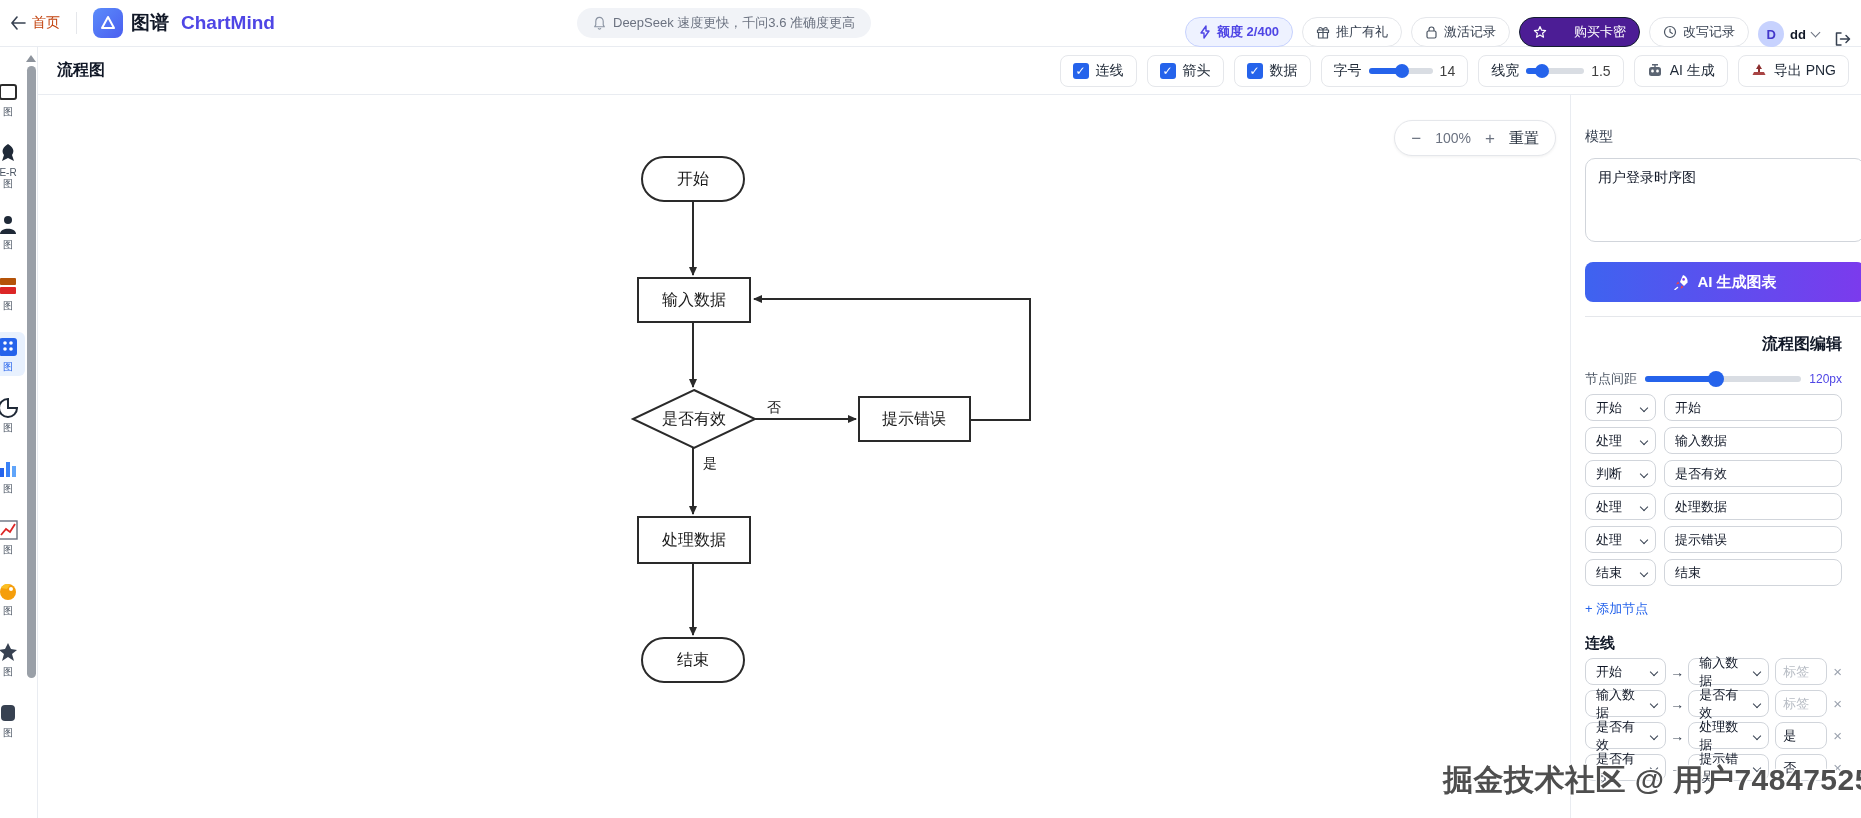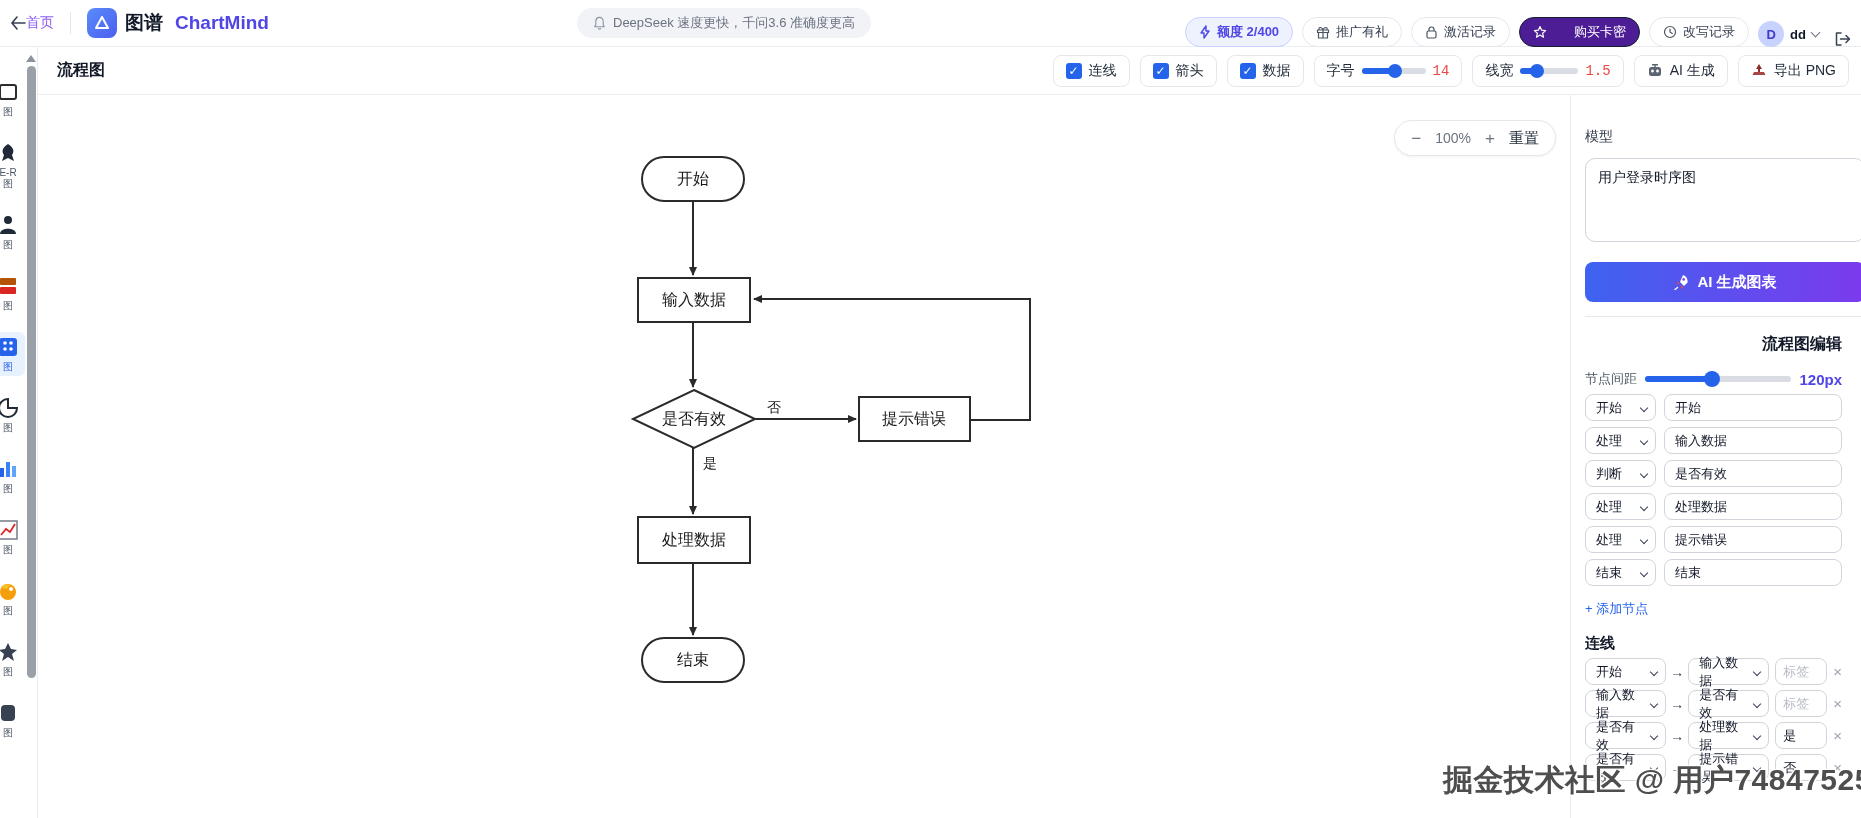--- a/index.html
+++ b/index.html
@@ -4,21 +4,21 @@
 <style>
   * { margin:0; padding:0; box-sizing:border-box; }
   html,body { width:1861px; height:818px; overflow:hidden; background:#fff;
     font-family:"Liberation Sans","DejaVu Sans",sans-serif; color:#1f2937; }
   .app { position:relative; width:1861px; height:818px; }
 
   
   .header { position:absolute; left:0; top:0; width:1861px; height:47px;
     background:#fff; border-bottom:1px solid #e9ecf1; display:flex; align-items:center; }
   .h-left { display:flex; align-items:center; gap:8px; padding-left:10px; }
-  .back { display:flex; align-items:center; font-size:14px; color:#8b5cf6; cursor:pointer; }
+  .back { display:flex; align-items:center; gap:6px; font-size:14px; color:#c2410c; cursor:pointer; }
   .vdiv { width:1px; height:22px; background:#e5e7eb; margin:0 8px; }
   .logo { width:30px; height:30px; border-radius:8px; background:linear-gradient(135deg,#5b8cfa,#4a5ef0);
     display:flex; align-items:center; justify-content:center; }
   .brand-cn { font-size:19px; font-weight:bold; color:#111827; }
   .brand-en { font-size:19px; font-weight:bold; color:#4f46e5; margin-left:4px; }
   .notice { position:absolute; left:577px; top:8px; height:30px; background:#f1f3f7; border-radius:15px;
     display:flex; align-items:center; gap:7px; padding:0 16px; font-size:13px; color:#6b7280; }
   .h-right { position:absolute; right:10px; top:0; height:47px; display:flex; align-items:flex-end; gap:9px; }
   .pill { display:flex; align-items:center; gap:6px; height:30px; padding:0 13px; border-radius:15px;
     background:#fff; border:1px solid #e5e7eb; font-size:13px; color:#374151; cursor:pointer; white-space:nowrap; }
@@ -38,21 +38,21 @@
   .tb-title { font-size:16px; font-weight:bold; color:#111827; }
   .tb-right { margin-left:auto; display:flex; align-items:center; gap:10px; }
   .chip { display:flex; align-items:center; gap:7px; height:32px; padding:0 12px; border:1px solid #e5e7eb;
     border-radius:8px; background:#fff; font-size:14px; color:#1f2937; cursor:pointer; white-space:nowrap; }
   .cb { width:16px; height:16px; background:#2563eb; border-radius:3px; color:#fff; font-size:12px;
     display:flex; align-items:center; justify-content:center; line-height:1; }
   .slider { position:relative; width:var(--w); height:6px; background:#d9dde3; border-radius:3px; }
   .slider .fill { position:absolute; left:0; top:0; height:6px; width:var(--p); background:#2563eb; border-radius:3px; }
   .slider .thumb { position:absolute; top:-4px; left:calc(var(--p) - 7px); width:14px; height:14px;
     background:#2563eb; border-radius:50%; }
-  .sl-val { font-size:14px; color:#ef4444;font-family:Liberation Mono, monospace; }
+  .sl-val { font-size:14px; color:#404040; }
 
   
   .sidebar { position:absolute; left:0; top:47px; width:38px; height:771px; background:#fff;
     border-right:1px solid #e9ecf1; overflow:hidden; }
   .sb-items { display:flex; flex-direction:column; align-items:flex-start; padding-top:30px; }
   .sb-item { display:flex; flex-direction:column; align-items:center; margin-left:-9px; width:34px;
     padding:4px 2px; margin-bottom:17px; border-radius:6px; cursor:pointer; }
   .sb-item.sel { background:#e8f1fe; }
   .sb-item .lbl { font-size:10px; color:#4b5563; line-height:11px; text-align:center; margin-top:3px; white-space:pre-line; }
   .sb-item.sel .lbl { color:#2563eb; }
@@ -85,21 +85,21 @@
     resize:none; padding:10px 12px; font-size:14px; color:#111827; font-family:inherit; outline:none; }
   .gen-btn { margin-top:16px; width:280px; height:40px; border:none; border-radius:8px; cursor:pointer;
     background:linear-gradient(90deg,#3e63f0,#7c3aed); color:#fff; font-size:15px; font-weight:bold;
     display:flex; align-items:center; justify-content:center; gap:8px; font-family:inherit; }
   .p-div { margin-top:14px; width:280px; height:1px; background:#e5e7eb; }
   .p-head { margin-top:17px; font-size:16px; font-weight:bold; color:#111827;text-align:right; }
   .spacing { margin-top:15px; display:flex; align-items:center; gap:8px;text-align:right; }
   .spacing .slabel { font-size:13px; color:#4b5563; white-space:nowrap; }
   .spacing .slider { --w:178px; --p:45%; }
   .spacing .thumb { width:16px; height:16px; top:-5px; }
-  .spacing .sval { font-size:15px; font-weight:bold; color:#4f46e5; white-space:nowrap; }
+  .spacing .sval { font-size:12px; font-weight:normal; color:#4f46e5; white-space:nowrap; }
   .nrow { display:flex; align-items:center; gap:8px; margin-top:6px; }
   .nrow:first-of-type { margin-top:14px; }
   .sm-select { width:88px; height:27px; border-radius:8px; font-size:13px; padding:0 18px 0 10px; }
   .sm-select .car { top:10px; right:8px; width:6px; height:6px; }
   .ninput { width:178px; height:27px; border:1px solid #d1d5db; border-radius:8px; padding:0 10px;
     font-size:13px; color:#111827; font-family:inherit; outline:none; }
   .addnode { margin-top:14px; font-size:13px; color:#2563eb; cursor:pointer; }
   .c-head { margin-top:16px; font-size:15px; font-weight:bold; color:#111827; }
   .crow { display:flex; align-items:center; gap:4px; margin-top:5px; }
   .crow:first-of-type { margin-top:11px; }

